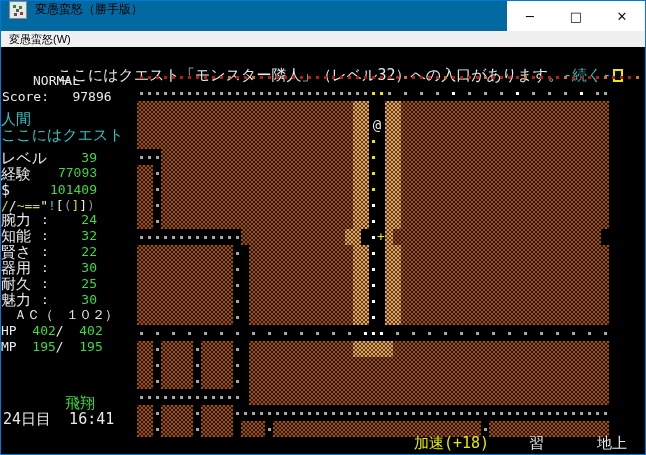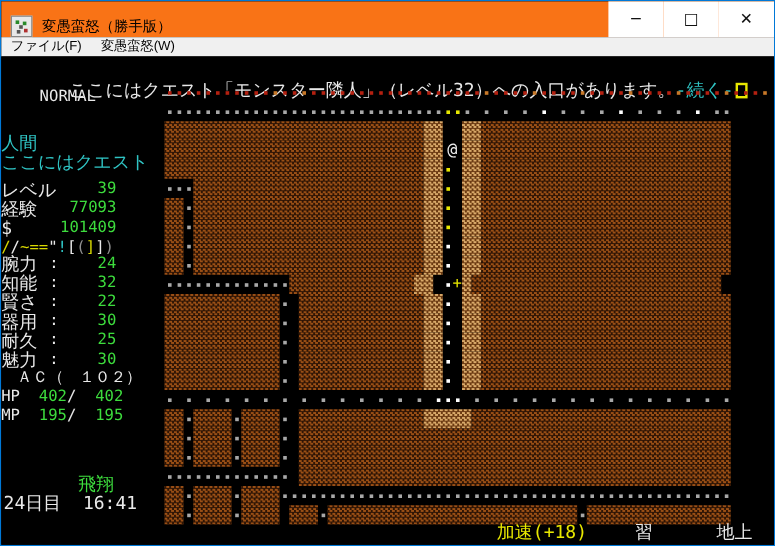--- a/index.html
+++ b/index.html
@@ -3,21 +3,21 @@
 <meta charset="utf-8">
 <style>
   html,body{margin:0;padding:0;background:#444;}
   *{box-sizing:border-box;}
   #window{
     position:relative;width:646px;height:455px;margin:0 auto;
     border:1px solid #0078d7;background:#000;
     font-family:"DejaVu Sans Mono",monospace;overflow:hidden;
   }
   
-  #titlebar{position:absolute;left:0;top:0;width:100%;height:30px;background:#f97316;display:flex;align-items:flex-end;}
+  #titlebar{position:absolute;left:0;top:0;width:100%;height:30px;background:#0369a1;display:flex;align-items:flex-start;}
   #app-icon{width:18px;height:18px;margin-left:8px;position:relative;background:#e8e8e8;border:1px solid #888;}
   #app-icon .px{position:absolute;width:3px;height:3px;}
   #title-text{margin-left:8px;font-family:"Liberation Sans",sans-serif;font-size:12px;color:#000;}
   .win-btn{position:absolute;top:0;width:46px;height:30px;display:flex;align-items:center;justify-content:center;
     font-family:"DejaVu Sans",sans-serif;font-size:13px;color:#111;background:#fff;}
   #btn-min{right:92px;} #btn-max{right:46px;} #btn-close{right:0;}
   
   #menubar{position:absolute;left:0;top:30px;width:100%;height:16px;background:#f0f0f0;display:flex;align-items:center;}
   .menu-item{font-family:"Liberation Sans",sans-serif;font-size:11px;color:#000;padding:0 8px;line-height:16px;}
   
@@ -61,44 +61,44 @@
       <span class="px" style="left:10px;top:10px;background:#b03030;"></span>
       <span class="px" style="left:4px;top:11px;background:#555;"></span>
     </div>
     <span id="title-text">変愚蛮怒（勝手版）</span>
     <div class="win-btn" id="btn-min">─</div>
     <div class="win-btn" id="btn-max">□</div>
     <div class="win-btn" id="btn-close">✕</div>
   </div>
 
   <div id="menubar">
-    <span class="menu-item">ファイル(F)</span>
     <span class="menu-item">変愚蛮怒(W)</span>
   </div>
 
   <div id="game">
 
     <div class="line jp" id="msg-line">
       <span class="white">ここにはクエスト「モンスター隣人」（レベル32）への入口があります。</span><span class="cyan">-続く-</span><span id="cursor-box"></span>
     </div>
 
     <div class="line hw white" id="normal-line"><span style="padding-left:32px">NORMAL</span></div>
+    <div class="line hw white" id="score-line">Score:   97896</div>
 
     <div id="sidebar">
         <div class="sb-row" style="top: 64px;">
           <span class="jp cyan line" style="left:0;top:0">人間</span>
         </div>
         <div class="sb-row" style="top: 80px;">
           <span class="jp cyan line" style="left:0;top:0">ここにはクエスト</span>
         </div>
         <div class="sb-row" style="top: 102px;">
           <span class="sb-label jp white">レベル</span>
           <span class="sb-val green">39</span>
         </div>
-        <div class="sb-row" style="top: 118px;">
+        <div class="sb-row" style="top: 118px; font-family: Liberation Mono, monospace;">
           <span class="sb-label jp white">経験</span>
           <span class="sb-val green">77093</span>
         </div>
         <div class="sb-row" style="top: 134px;">
           <span class="sb-label jp white"> $</span>
           <span class="sb-val green">101409</span>
         </div>
         <div class="sb-row" style="top: 148px;"><span style="font-size: 13px; color: rgb(216, 216, 0);">/</span><span style="font-size: 13px; color: rgb(233, 233, 233);">/</span><span style="font-size: 13px; color: rgb(216, 216, 0);">~</span><span style="font-size: 13px; color: rgb(216, 216, 0);">=</span><span style="font-size: 13px; color: rgb(216, 216, 0);">=</span><span style="font-size: 13px; color: rgb(233, 233, 233);">"</span><span style="font-size: 13px; color: rgb(47, 196, 196);">!</span><span style="font-size: 13px; color: rgb(233, 233, 233);">[</span><span style="font-size: 13px; color: rgb(144, 144, 144);">(</span><span style="font-size: 13px; color: rgb(216, 216, 0);">]</span><span style="font-size: 13px; color: rgb(233, 233, 233);">]</span><span style="font-size: 13px; color: rgb(144, 144, 144);">)</span></div>
         <div class="sb-row" style="top: 164px;">
           <span class="sb-label jp white">腕力</span>

